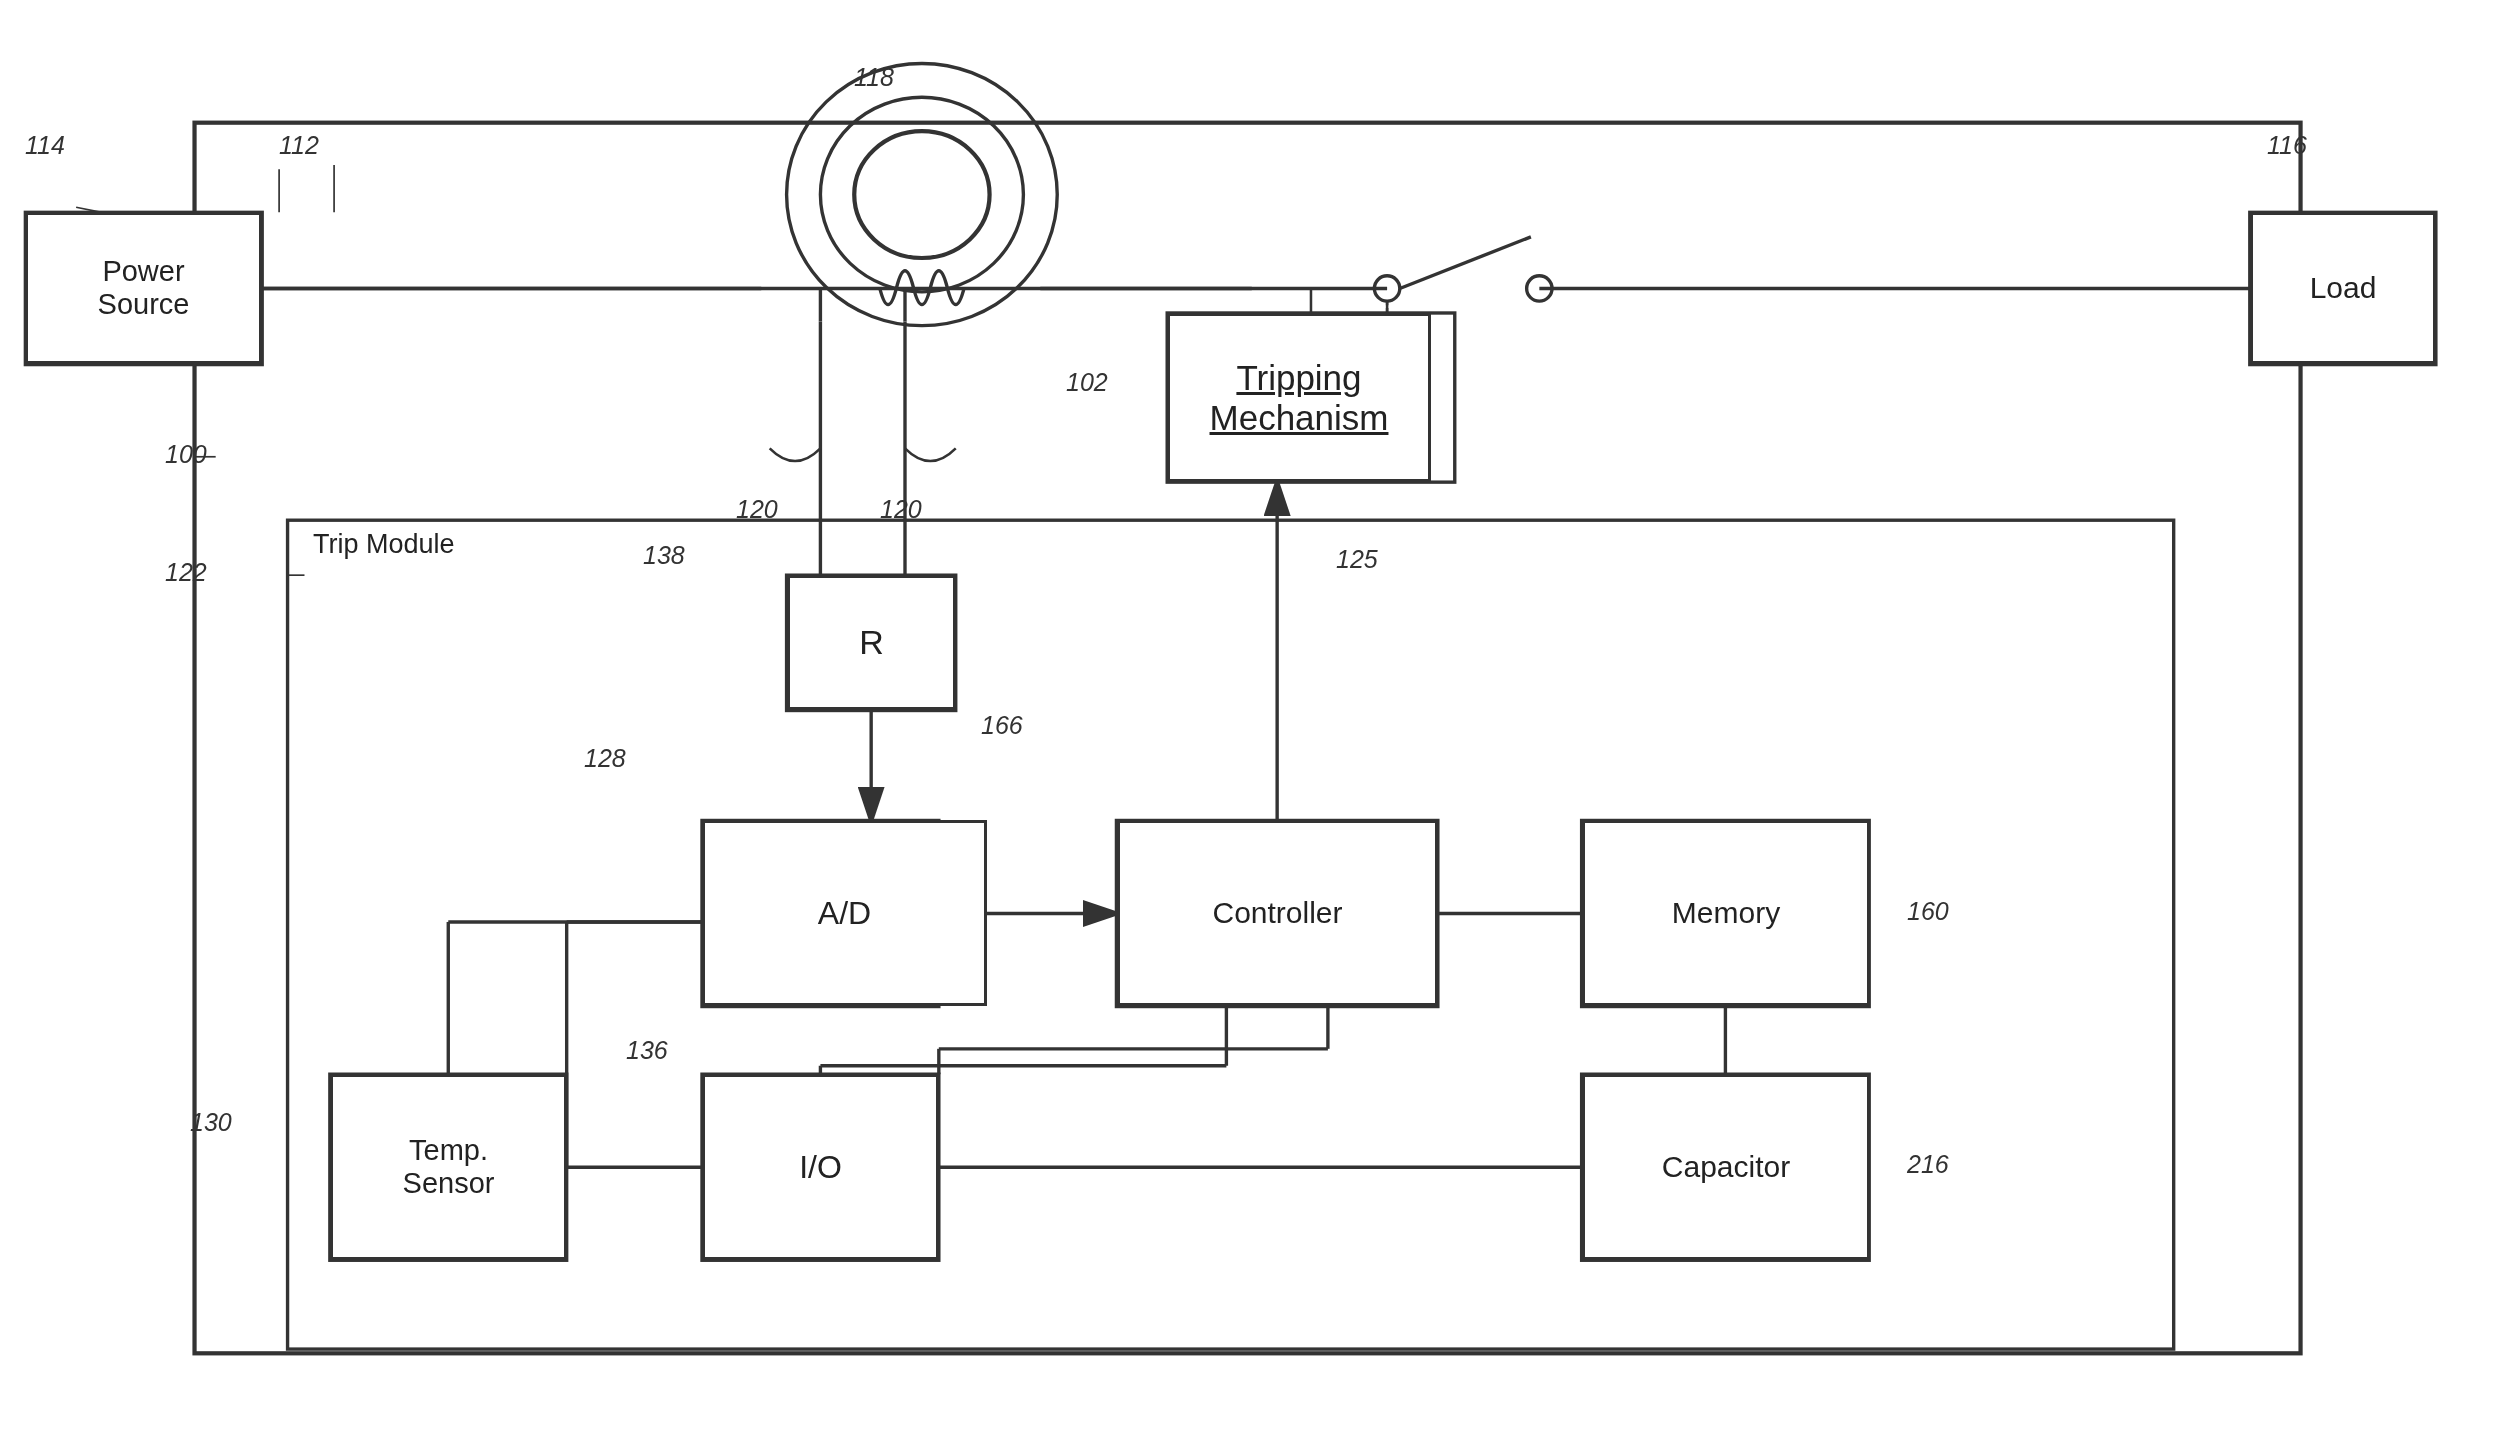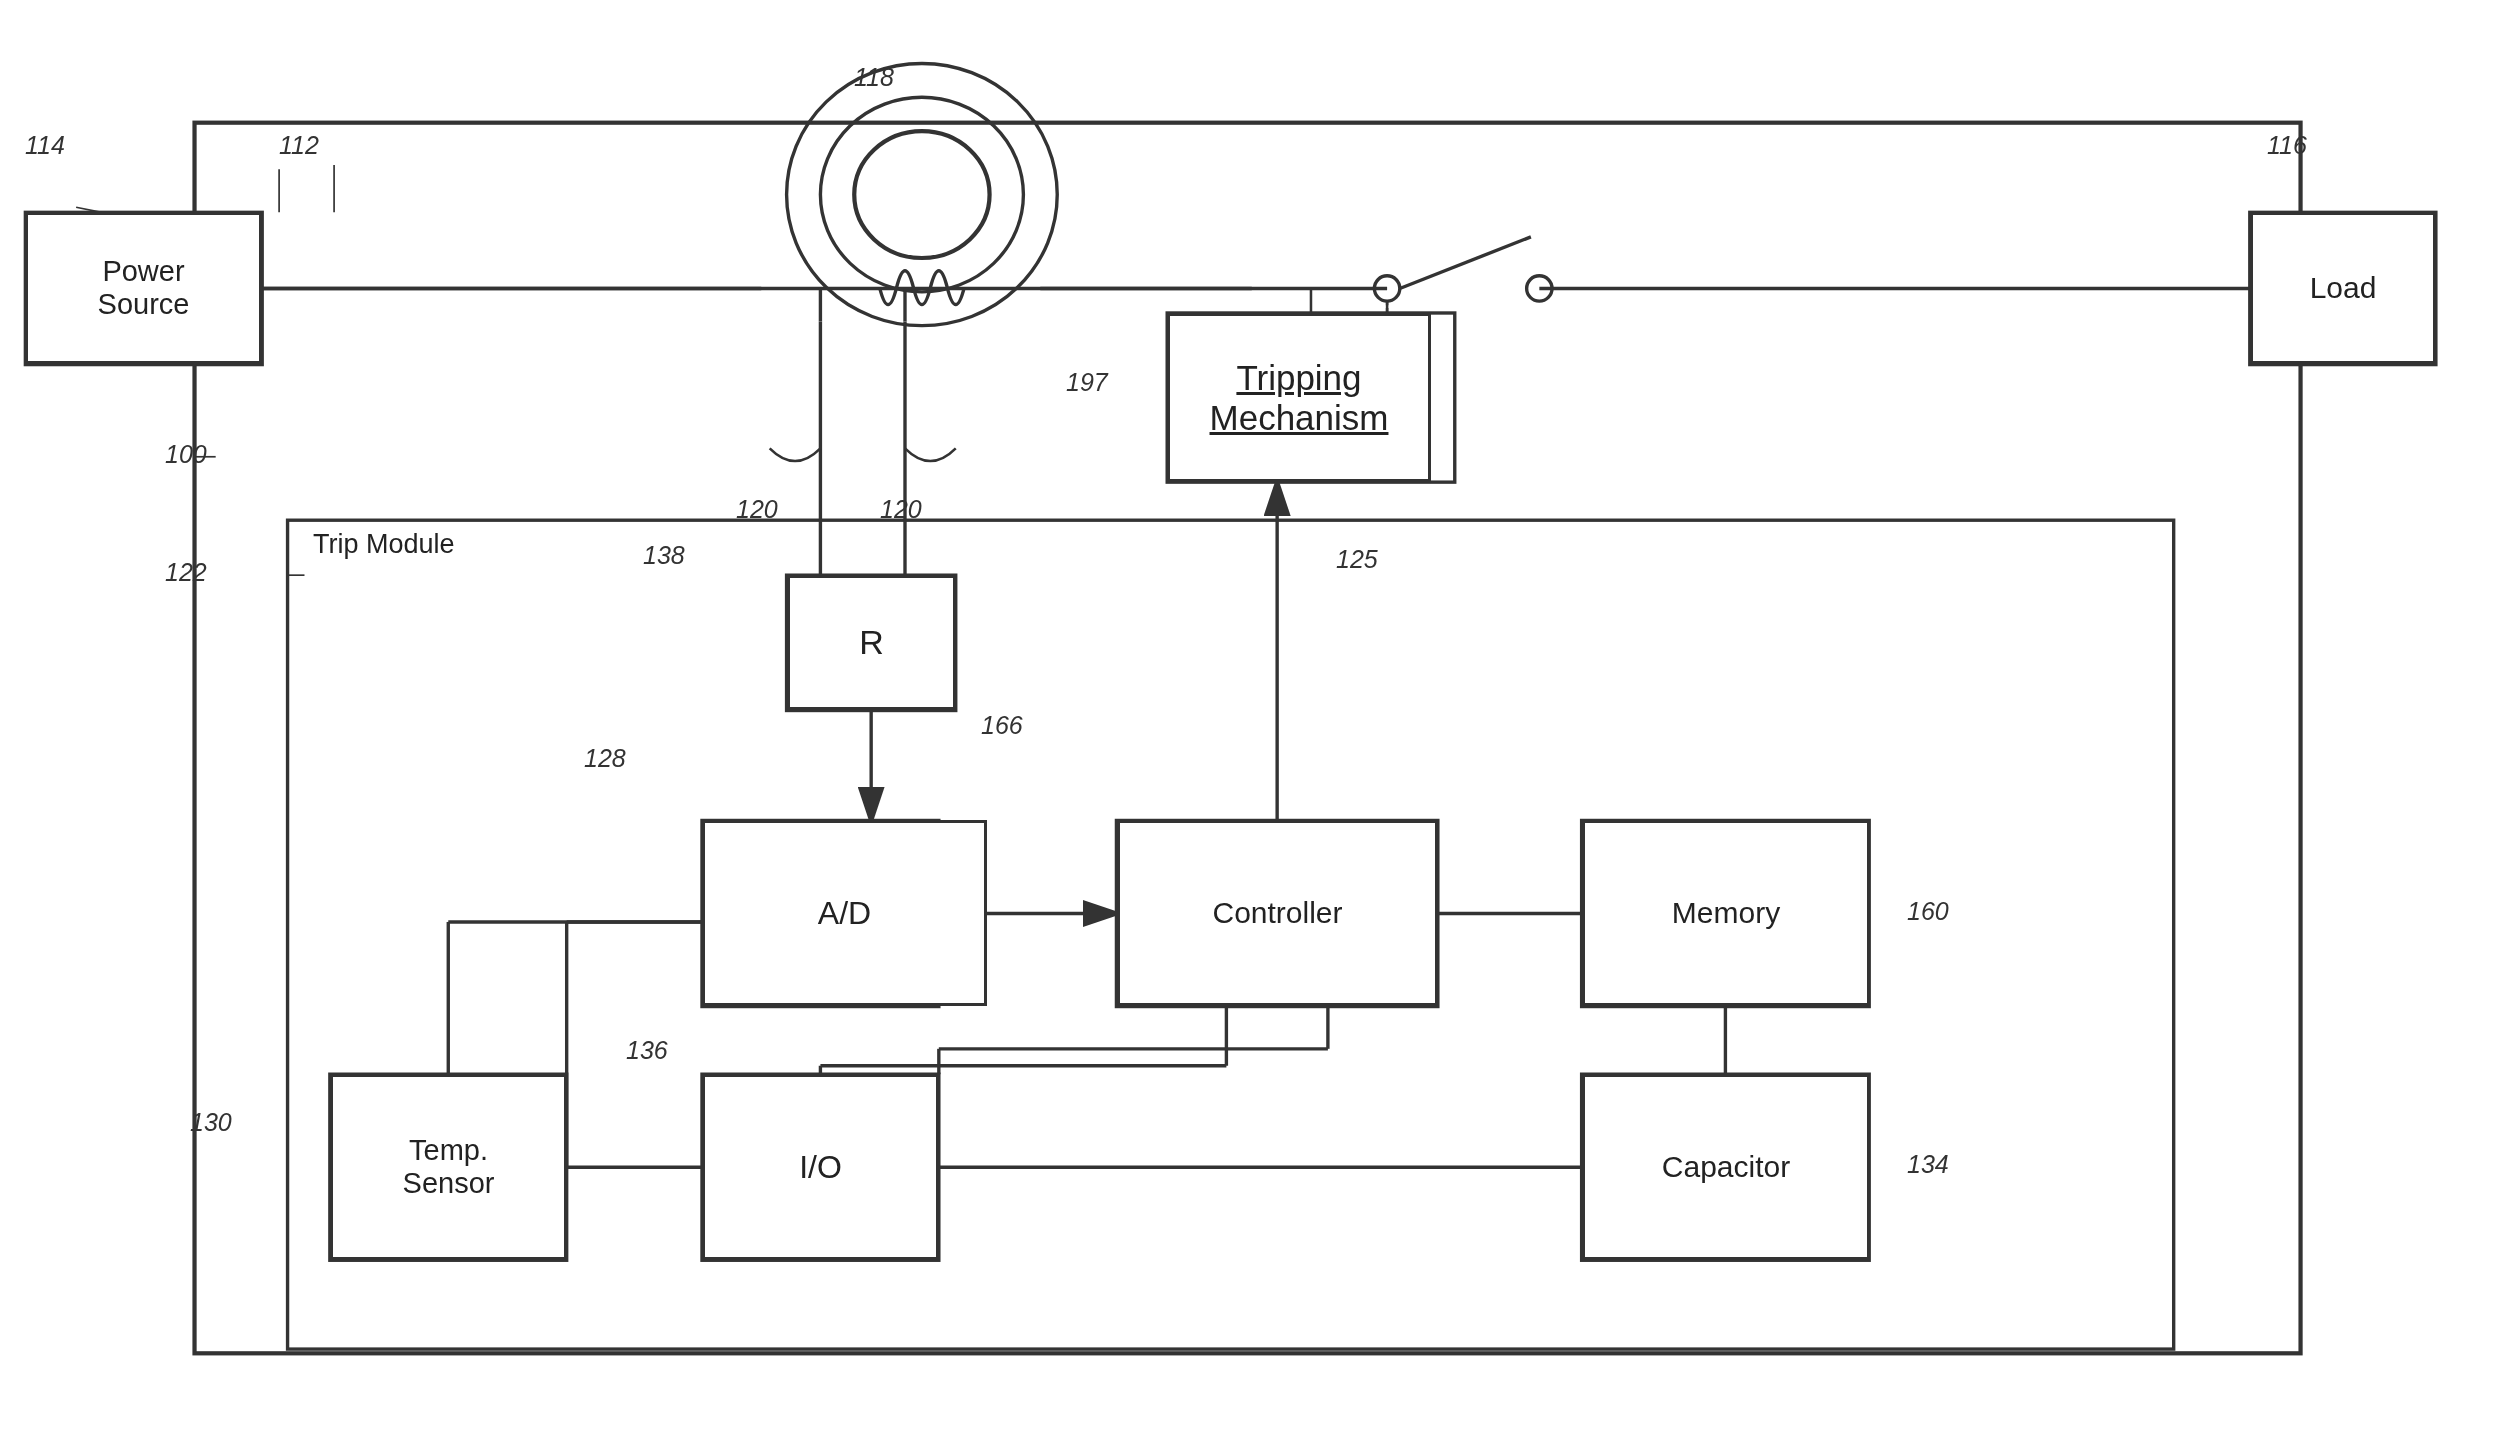--- a/index.html
+++ b/index.html
@@ -174,24 +174,24 @@
 <div class="box" style="left:1582px;top:1074px;width:288px;height:186px;font-size:30px;">Capacitor</div>
 
 <div class="label" style="left:313px;top:529px;font-size:27px;">Trip Module</div>
 
 <div class="ref-label" style="left:25px;top:131px;">114</div>
 <div class="ref-label" style="left:279px;top:131px;">112</div>
 <div class="ref-label" style="left:2267px;top:131px;">116</div>
 <div class="ref-label" style="left:854px;top:63px;">118</div>
 <div class="ref-label" style="left:165px;top:440px;">100</div>
 <div class="ref-label" style="left:165px;top:558px;">122</div>
-<div class="ref-label" style="left:1066px;top:368px;">197</div>
+<div class="ref-label" style="left:1066px;top:368px;">102</div>
 <div class="ref-label" style="left:1336px;top:533px;margin-top:12px;">125</div>
 <div class="ref-label" style="left:981px;top:711px;">166</div>
 <div class="ref-label" style="left:584px;top:744px;">128</div>
 <div class="ref-label" style="left:190px;top:1108px;">130</div>
 <div class="ref-label" style="left:1907px;top:897px;">160</div>
-<div class="ref-label" style="left:1907px;top:1150px;">134</div>
+<div class="ref-label" style="left:1907px;top:1150px;">216</div>
 <div class="ref-label" style="left:626px;top:1036px;">136</div>
 <div class="ref-label" style="left:643px;top:541px;">138</div>
 <div class="ref-label" style="left:736px;top:495px;">120</div>
 <div class="ref-label" style="left:880px;top:495px;">120</div>
 
 
 </body></html>

